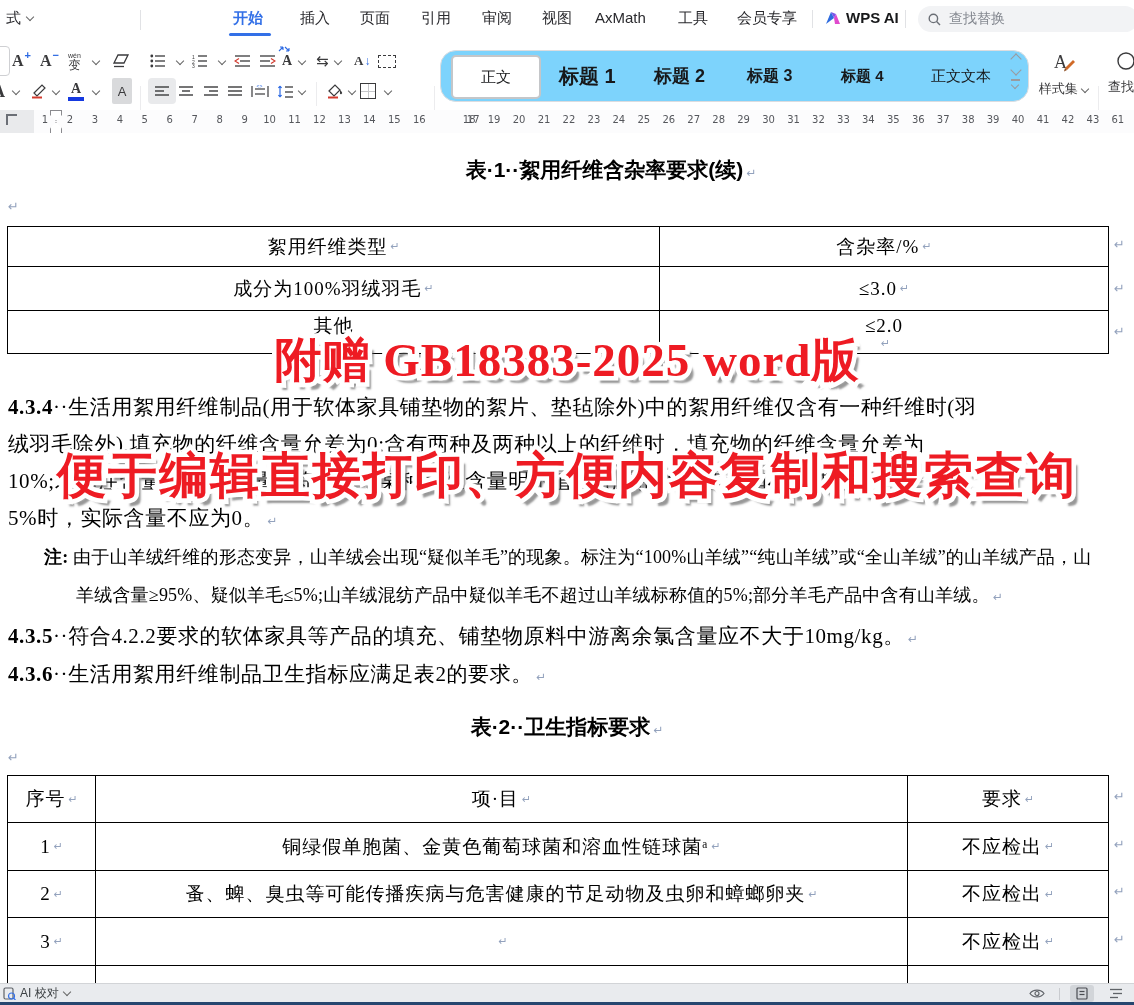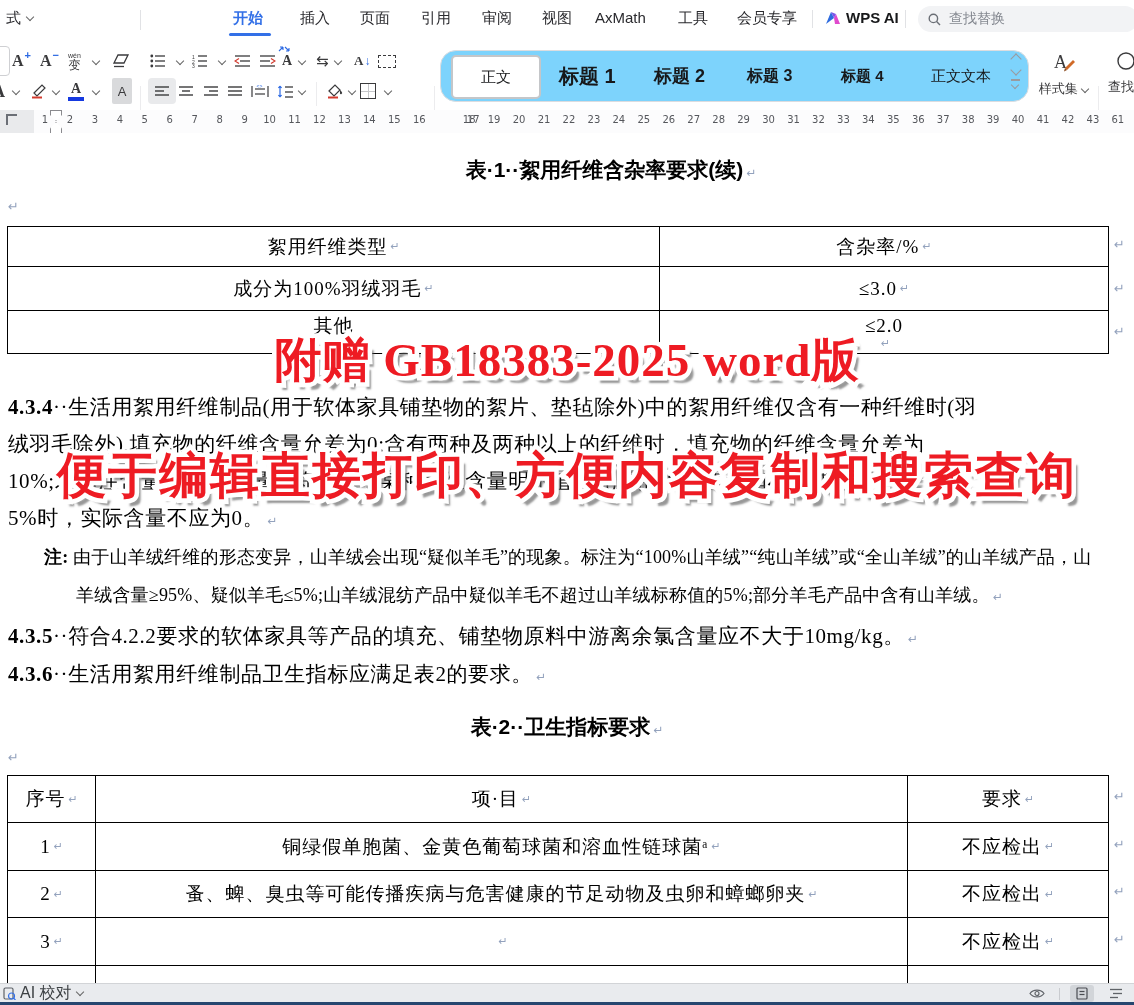--- a/index.html
+++ b/index.html
@@ -55,21 +55,21 @@
   .tbl .c.lastcol{border-right:none;} .tbl .c.lastrow{border-bottom:none;flex-direction:column;}
   .tbl .c .pm{font-size:11px;}
   
   .wm{position:absolute;left:567px;transform:translateX(-50%);white-space:nowrap;
       font-family:"Liberation Serif","DejaVu Serif",serif;font-weight:bold;z-index:6;}
   .wm .stroke{position:absolute;left:0;top:0;-webkit-text-stroke:9px #ffffff;color:#fff;
       text-shadow:6px 7px 2px rgba(95,95,95,0.65);}
   .wm .fill{position:relative;}
   
   #statusbar{position:absolute;left:0;top:983px;width:1134px;height:19px;background:#e9ebee;border-top:1px solid #d2d4d7;z-index:10;display:flex;align-items:center;}
-  #statusbar .left{display:flex;align-items:center;gap:4px;margin-left:3px;font-size:16px;color:#3c4043;}
+  #statusbar .left{display:flex;align-items:center;gap:4px;margin-left:3px;font-size:12px;color:#3c4043;}
   #statusbar .right{position:absolute;right:6px;top:0;height:19px;display:flex;align-items:center;gap:10px;}
   .viewbtn{display:flex;align-items:center;justify-content:center;width:24px;height:17px;border-radius:3px;}
   .viewbtn.sel{background:#d2d5d9;}
   #bottomstrip{position:absolute;left:0;top:1002px;width:1134px;height:3px;background:#26466f;z-index:11;}
   svg{display:block;}
 </style>
 </head>
 <body>
 
 <div id="app">

